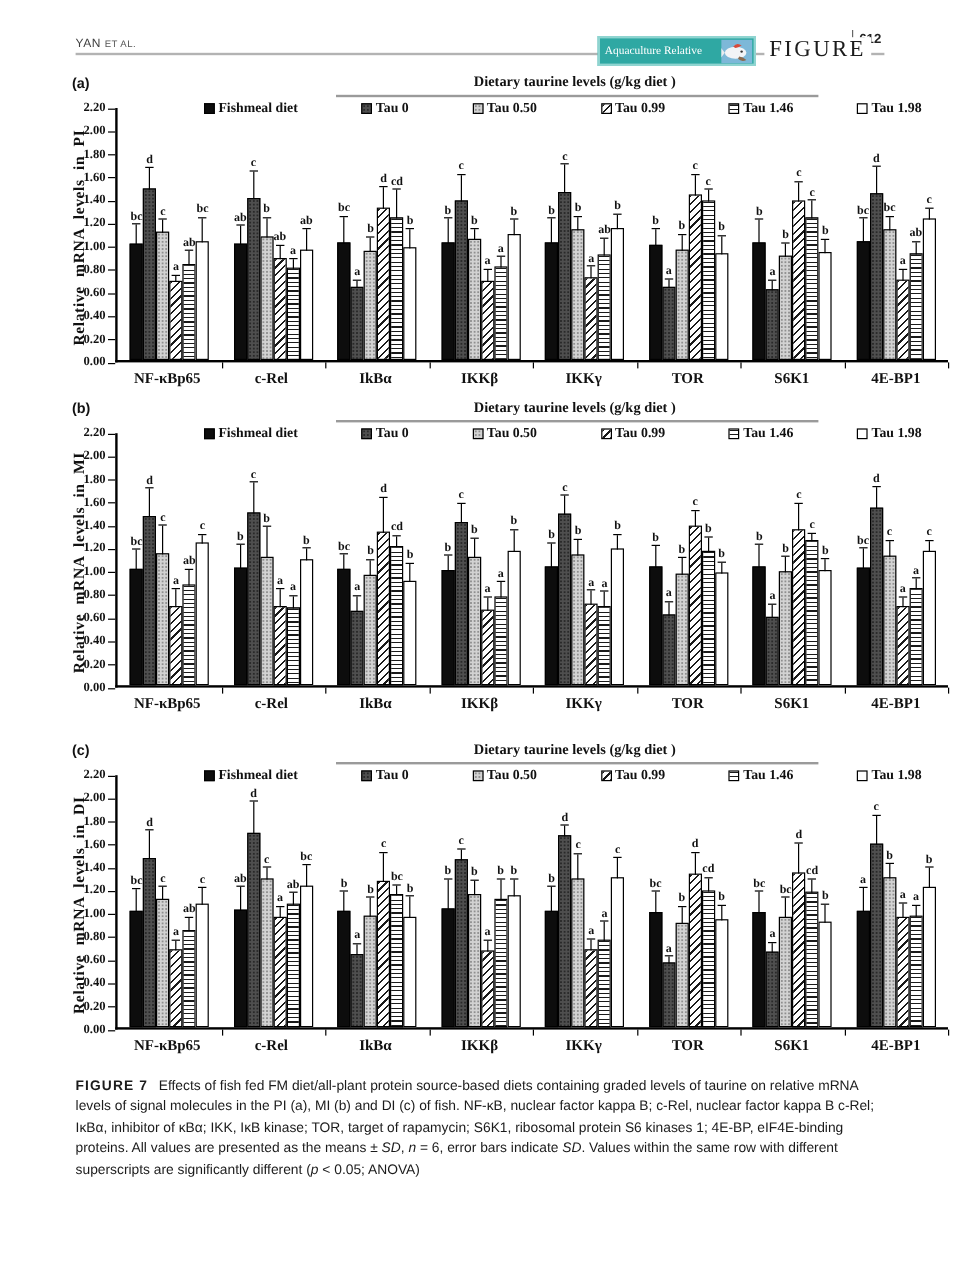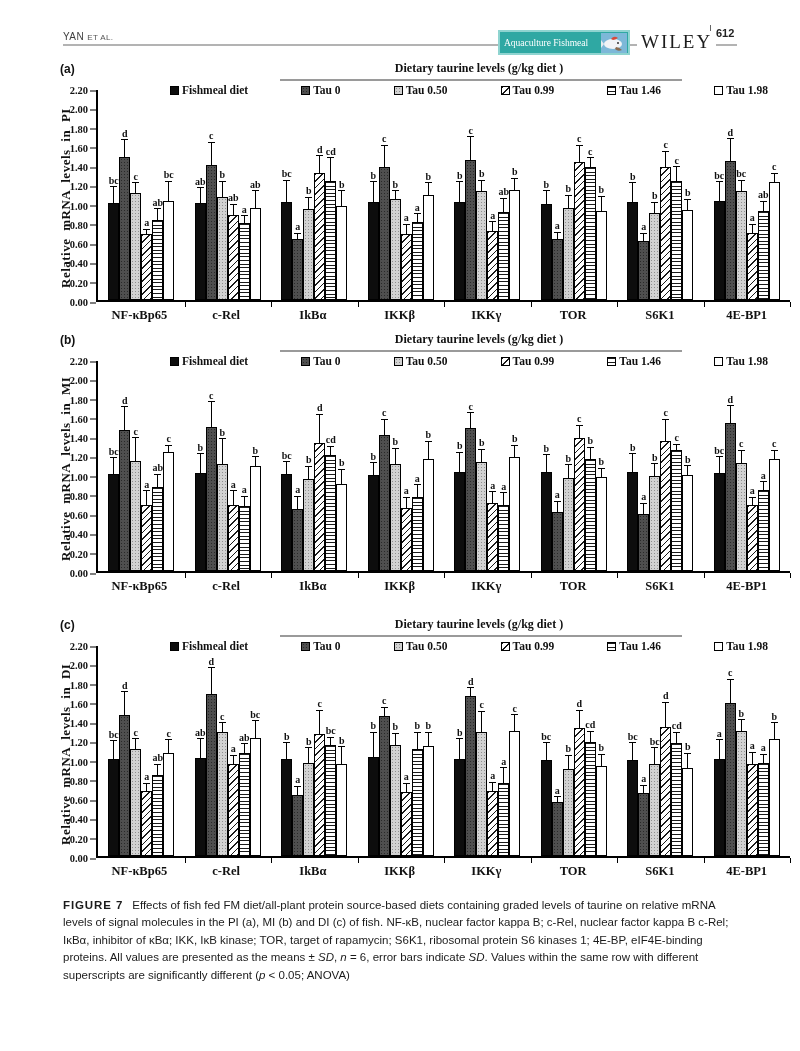--- a/index.html
+++ b/index.html
@@ -69,31 +69,31 @@
 <body>
 
 <div class="page">
 
   <div class="hdr-rule"></div>
   <div class="running">
     <span>YAN</span>
     <span class="etal">ET AL.</span>
   </div>
   <div class="badge">
-    <span class="badge-text">Aquaculture Fishmeal</span>
+    <span class="badge-text">Aquaculture Relative</span>
     <svg width="26" height="20" viewBox="0 0 26 20">
       <rect x="0" y="0" width="26" height="20" fill="#7db8d8"></rect>
       <ellipse cx="12" cy="11" rx="9" ry="5" fill="#f2f4f6"></ellipse>
       <path d="M10 6 Q13 2 17 5 Q14 7 12 7 Z" fill="#d84a3a"></path>
       <path d="M3 11 L0 7 L0 15 Z" fill="#e8ecef"></path>
       <circle cx="17" cy="10" r="1" fill="#333"></circle>
       <path d="M14 16 Q17 19 21 17 Q18 14 15 14 Z" fill="#8a6b4f"></path>
     </svg>
   </div>
-  <div class="wiley">WILEY</div>
+  <div class="wiley">FIGURE</div>
   <div class="vline"></div>
   <div class="pageno">612</div>
 
   <section class="chart" id="chart-a">
     <div class="panel-label">(a)</div>
     <div class="ltitle">Dietary taurine levels (g/kg diet )</div>
     <div class="lrule"></div>
     <div class="legend-row">
         <div class="legend-item">
           <div class="lmark f0"></div>

